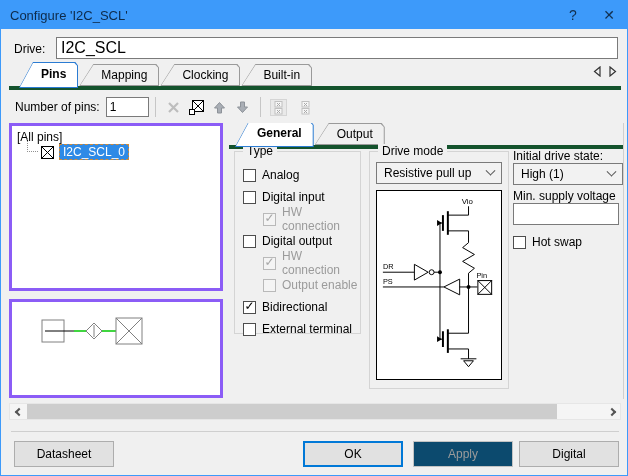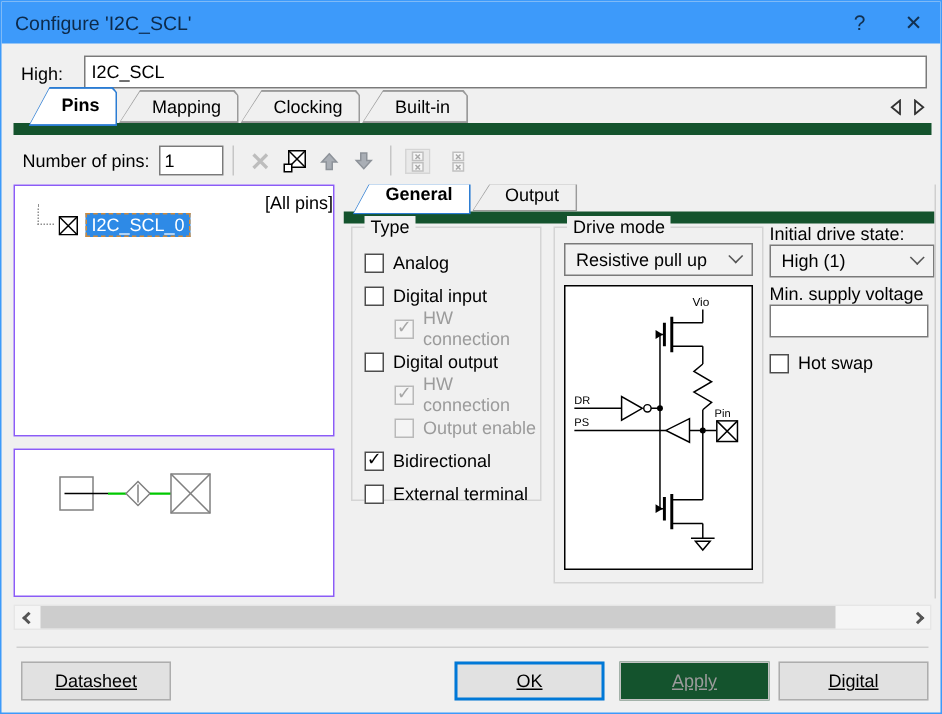--- a/index.html
+++ b/index.html
@@ -13,45 +13,45 @@
   .titlebar { position:absolute; left:0; top:0; width:100%; height:28px;
     background:#3d9afa; display:flex; align-items:center; }
   .title { margin-left:9px; font-size:13px; color:#0d2a4a; }
   .tb-btn { width:36px; height:28px; display:flex; align-items:center; justify-content:center;
     color:#12304f; font-size:14px; cursor:default; }
   .tb-help { margin-left:auto; }
   
   .name-label { position:absolute; left:13px; top:41px; }
   .name-input { position:absolute; left:55px; top:36px; width:562px; height:22px;
     border:1px solid #7a7a7a; background:#fff; padding:0 4px;
-    font-family:"Liberation Sans", sans-serif; font-size:12px; }
+    font-family:"Liberation Sans", sans-serif; font-size:16px; }
   
   .tabstrip { position:absolute; display:flex; align-items:flex-end;
-    border-bottom:8px solid #14532d; }
+    border-bottom:4px solid #14532d; }
   .main-tabs { left:8px; top:61px; width:612px; height:28px; padding-left:10px; }
   .tab { position:relative; height:22px; line-height:22px; padding:0 12px 0 22px; margin-right:1px; }
   .tab-shape { position:absolute; inset:0; background:#9a9a9a;
     clip-path:polygon(0 100%, 14px 0, calc(100% - 3px) 0, 100% 4px, 100% 100%); }
   .tab-shape::after { content:""; position:absolute; inset:1px; background:#f0f0f0;
     clip-path:polygon(0 100%, 13px 0, calc(100% - 3px) 0, 100% 3px, 100% 100%); }
   .tab .lbl { position:relative; }
   .tab.selected { height:26px; line-height:24px; margin-bottom:-2px; font-weight:bold; z-index:2; }
   .tab.selected .tab-shape { background:#2b7cd3; }
   .tab.selected .tab-shape::after { background:#fff; }
   .tab-arrows { margin-left:auto; margin-right:4px; display:flex; gap:6px; align-self:flex-start; padding-top:4px; }
   
   .toolbar { position:absolute; left:8px; top:92px; width:612px; height:28px;
     display:flex; align-items:center; }
   .pins-label { margin-left:6px; }
   .pins-input { margin-left:6px; width:43px; height:20px; border:1px solid #7a7a7a;
     background:#fff; padding:0 3px; font-family:"Liberation Sans", sans-serif; font-size:12px; }
   .tool-sep { width:1px; height:20px; background:#c6c6c6; margin:0 6px; }
   .tool-icon { width:19px; height:19px; display:flex; align-items:center; justify-content:center; margin:0 2px; }
   
-  .panel { position:absolute; background:#fff; border:1px solid #8b5cf6;text-align:right; }
+  .panel { position:absolute; background:#fff; border:3px solid #8b5cf6; }
   .tree-panel { left:8px; top:122px; width:214px; height:168px; padding:4px 0 0 5px; }
   .tree-child { display:flex; align-items:center; margin-top:0; padding-left:10px; }
   .tree-elbow { width:11px; height:14px; border-left:1px dotted #909090; border-bottom:1px dotted #909090;
     transform:translateY(-7px); margin-right:3px; }
   .tree-sel { margin-left:5px; padding:1px 4px; background:#2e8ae6; color:#fff;
     outline:1px dashed #cf8a3b; outline-offset:-1px; }
   .preview-panel { left:8px; top:298px; width:214px; height:99px; }
   
   .right-panel { position:absolute; left:228px; top:122px; width:395px; height:276px;
     border-right:1px solid #cfcfcf; overflow:hidden; }
@@ -86,39 +86,39 @@
     background:#f5f5f5; border:1px solid #e6e6e6; display:flex; align-items:center; }
   .sb-arrow { width:17px; height:15px; display:flex; align-items:center; justify-content:center; }
   .sb-chev { width:6px; height:6px; border-right:2px solid #555; border-bottom:2px solid #555; }
   .sb-chev.left { transform:rotate(135deg); }
   .sb-chev.right { transform:rotate(-45deg); }
   .sb-thumb { width:530px; height:15px; background:#cdcdcd; }
   .sb-track-rest { flex:1; }
   
   .footer-sep { position:absolute; left:10px; top:430px; width:608px; height:0; border-top:1px solid #cfcfcf; }
   .btn { position:absolute; top:440px; width:100px; height:26px; background:#e1e1e1;
-    border:1px solid #adadad; display:flex; align-items:center; justify-content:center;text-decoration:underline; }
+    border:1px solid #adadad; display:flex; align-items:center; justify-content:center; }
   .btn-datasheet { left:13px; }
   .btn-ok { left:302px; border:2px solid #0078d7; }
-  .btn-apply { left:412px; color:#9b9b9b; background:#14532d; border-color:#c3c3c3; }
+  .btn-apply { left:412px; color:#9b9b9b; background:#0c4a6e; border-color:#c3c3c3; }
   .btn-cancel { left:518px; }
   svg text { font-family:"Liberation Sans", sans-serif; }
 </style>
 </head>
 <body>
 
 <div class="dialog">
 
   <div class="titlebar">
     <span class="title">Configure 'I2C_SCL'</span>
     <span class="tb-btn tb-help">?</span>
     <span class="tb-btn">✕</span>
   </div>
 
-  <span class="name-label">High:</span>
+  <span class="name-label">Drive:</span>
   <input class="name-input" type="text" value="I2C_SCL" style="">
 
   <div class="tabstrip main-tabs">
     <div class="tab selected">
       <span class="tab-shape"></span>
       <span class="lbl">Pins</span>
     </div>
     <div class="tab">
       <span class="tab-shape"></span>
       <span class="lbl">Mapping</span>

